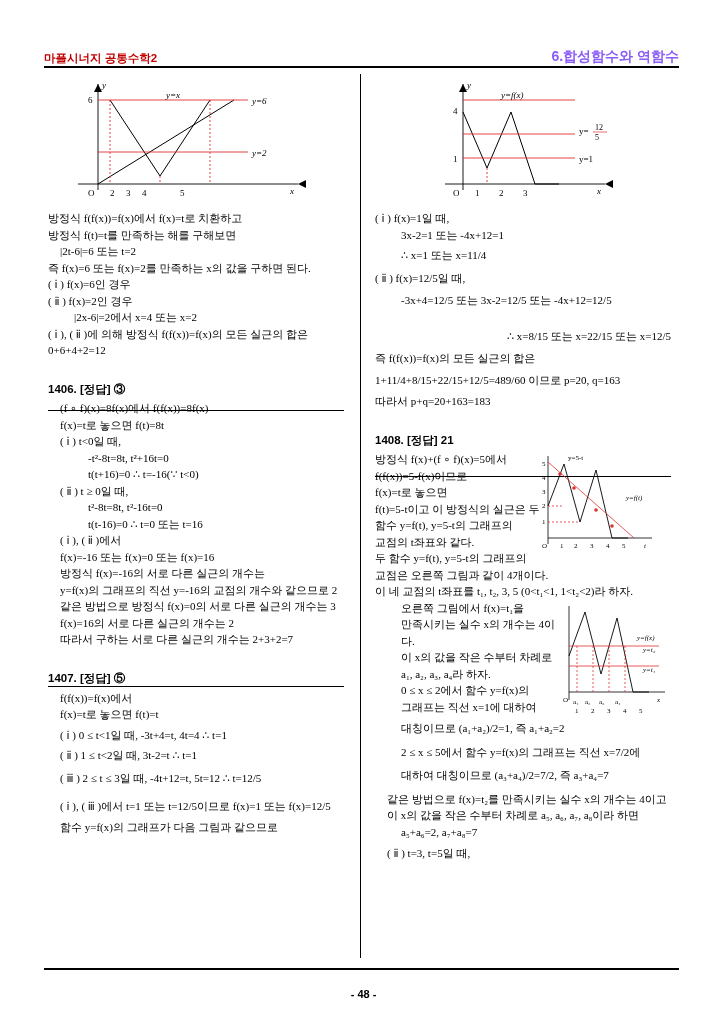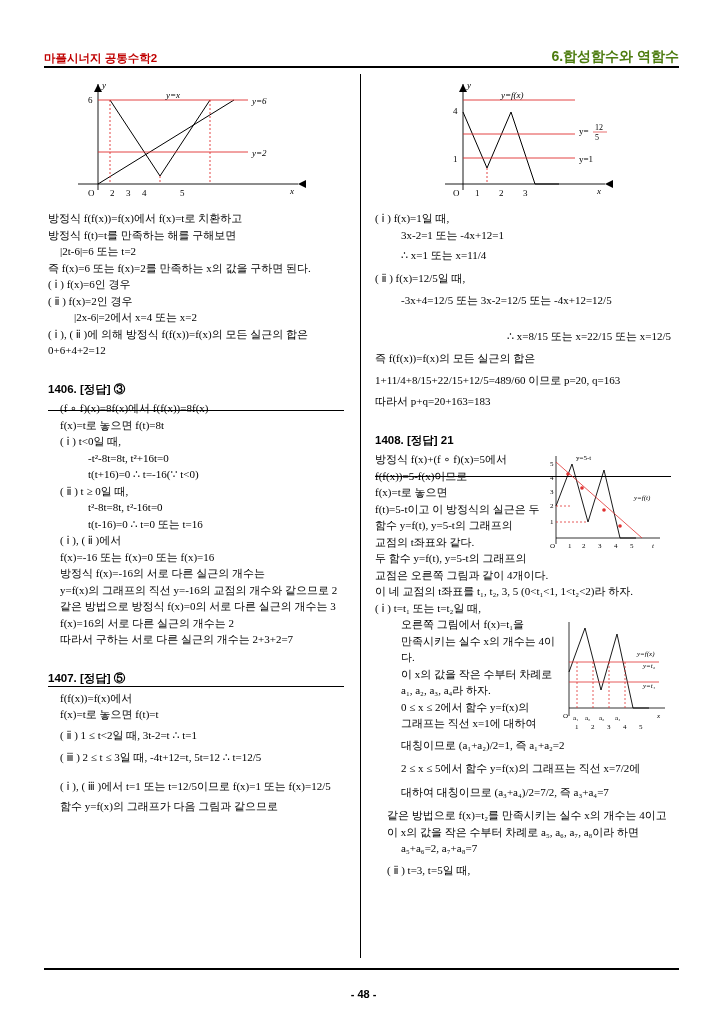--- a/index.html
+++ b/index.html
@@ -10,21 +10,21 @@
     color:#000;
     position:relative;
     overflow:hidden;
   }
   .page{position:absolute;inset:0;}
   .header{
     position:absolute;left:44px;right:44px;top:44px;height:22px;
     display:flex;justify-content:space-between;align-items:flex-end;
   }
   .hdr-left{color:#c00000;font-size:11.5px;font-weight:bold;font-family:"Liberation Sans",sans-serif;}
-  .hdr-right{color:#4d7c0f;font-size:14px;font-weight:bold;font-family:"Liberation Sans",sans-serif;}
+  .hdr-right{color:#8b5cf6;font-size:14px;font-weight:bold;font-family:"Liberation Sans",sans-serif;}
   .rule{position:absolute;left:44px;right:44px;background:#000;}
   .rule-top{top:66px;height:1.6px;}
   .rule-bottom{top:968px;height:1.6px;}
   .divider{position:absolute;left:360px;top:74px;width:1px;height:884px;background:#000;}
   .col{position:absolute;top:76px;width:296px;font-size:11px;line-height:1.46;}
   .col-left{left:48px;}
   .col-right{left:375px;}
   .blk{margin-bottom:2px;}
   .ans{font-weight:bold;font-family:"Liberation Sans",sans-serif;font-size:11.5px;margin-top:10px;margin-bottom:3px;}
   .ind1{padding-left:12px;}
@@ -123,20 +123,21 @@
       </div>
     </div>
 
     <div class="sep" style="top:610px;"></div>
 
     <div class="blk" style="margin-top:22px;">
       <div class="ans">1407. [정답] ⑤</div>
       <div class="tight">
         <div class="ind1">f(f(x))=f(x)에서</div>
         <div class="ind1">f(x)=t로 놓으면  f(t)=t</div>
+        <div class="ind1" style="margin-top:4px;">( ⅰ ) 0 ≤ t&lt;1일 때, -3t+4=t, 4t=4    ∴ t=1</div>
         <div class="ind1" style="margin-top:4px;">( ⅱ ) 1 ≤ t&lt;2일 때, 3t-2=t        ∴ t=1</div>
         <div class="ind1" style="margin-top:6px;">( ⅲ ) 2 ≤ t ≤ 3일 때, -4t+12=t, 5t=12        ∴ t=12/5</div>
         <div class="ind1" style="margin-top:12px;">( ⅰ ), ( ⅲ )에서 t=1 또는 t=12/5이므로 f(x)=1 또는 f(x)=12/5</div>
         <div class="ind1" style="margin-top:4px;">함수  y=f(x)의 그래프가 다음 그림과 같으므로</div>
       </div>
     </div>
   </div>
 
   <div class="col col-right">
 
@@ -186,21 +187,21 @@
       <div style="margin-top:6px;">즉  f(f(x))=f(x)의 모든 실근의 합은</div>
       <div style="margin-top:5px;">1+11/4+8/15+22/15+12/5=489/60 이므로 p=20, q=163</div>
       <div style="margin-top:5px;">따라서  p+q=20+163=183</div>
     </div>
 
     <div class="sep" style="top:400px;"></div>
 
     <div class="blk" style="margin-top:22px;position:relative;">
       <div class="ans">1408. [정답] 21</div>
 
-      <div class="fig" style="position:absolute;right:4px;top:18px;">
+      <div class="fig" style="position:absolute;right:12px;top:18px;">
         <svg width="125" height="105" viewBox="0 0 125 105">
           <g stroke="#000" stroke-width="0.8" fill="none">
             <line x1="14" y1="88" x2="118" y2="88"></line>
             <line x1="14" y1="6" x2="14" y2="94"></line>
           </g>
           <g stroke="#000" stroke-width="0.9" fill="none">
             <polyline points="14,56 30,14 46,72 62,20 78,88 94,88"></polyline>
           </g>
           <g stroke="#e03030" stroke-width="0.8" fill="none">
             <line x1="14" y1="12" x2="100" y2="88"></line>
@@ -238,21 +239,20 @@
         <div>f(x)=t로 놓으면</div>
         <div>f(t)=5-t이고 이 방정식의 실근은 두</div>
         <div>함수  y=f(t), y=5-t의 그래프의</div>
         <div>교점의 t좌표와 같다.</div>
         <div>두 함수  y=f(t), y=5-t의 그래프의</div>
         <div>교점은 오른쪽 그림과 같이 4개이다.</div>
       </div>
 
       <div class="tight" style="width:296px;">
         <div>이 네 교점의 t좌표를 t₁, t₂, 3, 5 (0&lt;t₁&lt;1, 1&lt;t₂&lt;2)라 하자.</div>
-        <div>( ⅰ ) t=t₁ 또는 t=t₂일 때,</div>
       </div>
 
       <div style="position:relative;">
         <div class="fig" style="position:absolute;right:0;top:0;">
           <svg width="112" height="118" viewBox="0 0 112 118">
             <g stroke="#000" stroke-width="0.8" fill="none">
               <line x1="10" y1="92" x2="106" y2="92"></line>
               <line x1="10" y1="6" x2="10" y2="100"></line>
             </g>
             <g stroke="#000" stroke-width="0.9" fill="none">

